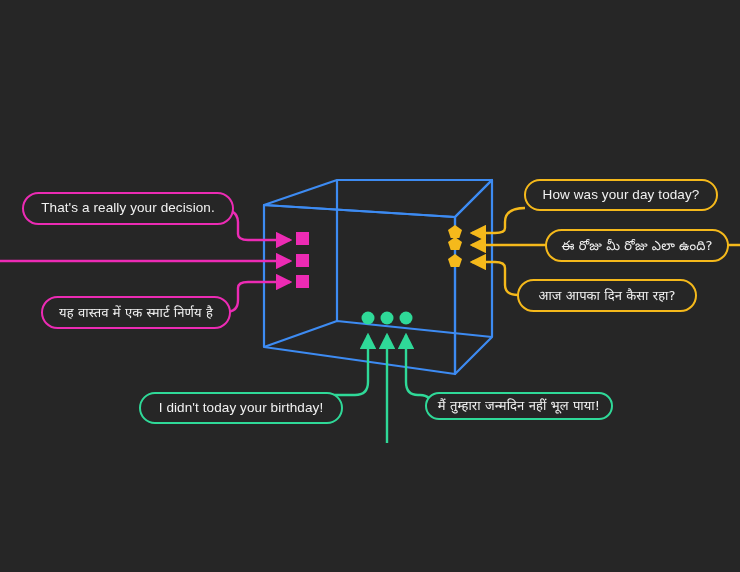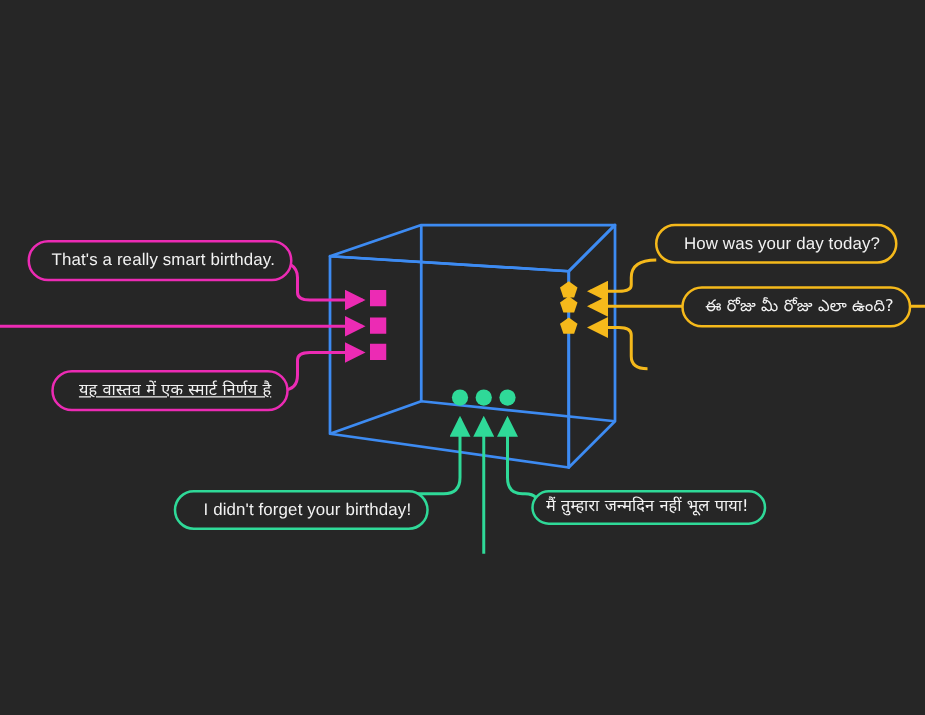--- a/index.html
+++ b/index.html
@@ -21,21 +21,21 @@
     top: 0;
     width: 740px;
     height: 572px;
     pointer-events: none;
   }
   .bubble {
     position: absolute;
     box-sizing: border-box;
     display: flex;
     align-items: center;
-    justify-content: flex-end;
+    justify-content: center;
     border-radius: 999px;
     border: 2.5px solid #ffffff;
     background: #262626;
     color: #f2f2f2;
     font-size: 13.5px;
     line-height: 1.05;
     white-space: nowrap;
     padding: 0 12px;
     letter-spacing: 0.1px;
   }
@@ -112,39 +112,42 @@
 
     <g fill="#2fd998">
       <circle cx="368" cy="318" r="6.5"></circle>
       <circle cx="387" cy="318" r="6.5"></circle>
       <circle cx="406" cy="318" r="6.5"></circle>
     </g>
 
   </svg>
 
   <div class="bubble pink" style="left:22px; top:192px; width:212px; height:33px;">
-    <span class="txt">That's a really smart birthday.</span>
+    <span class="txt">That's a really your decision.</span>
   </div>
 
 
-  <div class="bubble pink indic" style="left:41px; top:296px; width:190px; height:33px;text-decoration:underline;">
+  <div class="bubble pink indic" style="left:41px; top:296px; width:190px; height:33px;">
     <span class="txt">यह वास्तव में एक स्मार्ट निर्णय है</span>
   </div>
 
   <div class="bubble yellow" style="left:524px; top:179px; width:194px; height:32px;">
     <span class="txt">How was your day today?</span>
   </div>
 
   <div class="bubble yellow indic" style="left:545px; top:229px; width:184px; height:33px;">
     <span class="txt">ఈ రోజు మీ రోజు ఎలా ఉంది?</span>
   </div>
 
+  <div class="bubble yellow indic" style="left:517px; top:279px; width:180px; height:33px;">
+    <span class="txt">आज आपका दिन कैसा रहा?</span>
+  </div>
 
   <div class="bubble green" style="left:139px; top:392px; width:204px; height:32px;">
-    <span class="txt">I didn't forget your birthday!</span>
+    <span class="txt">I didn't today your birthday!</span>
   </div>
 
   <div class="bubble green indic" style="left:425px; top:392px; width:188px; height:28px;">
     <span class="txt">मैं तुम्हारा जन्मदिन नहीं भूल पाया!</span>
   </div>
 
 
 </div>
 
 </body></html>

